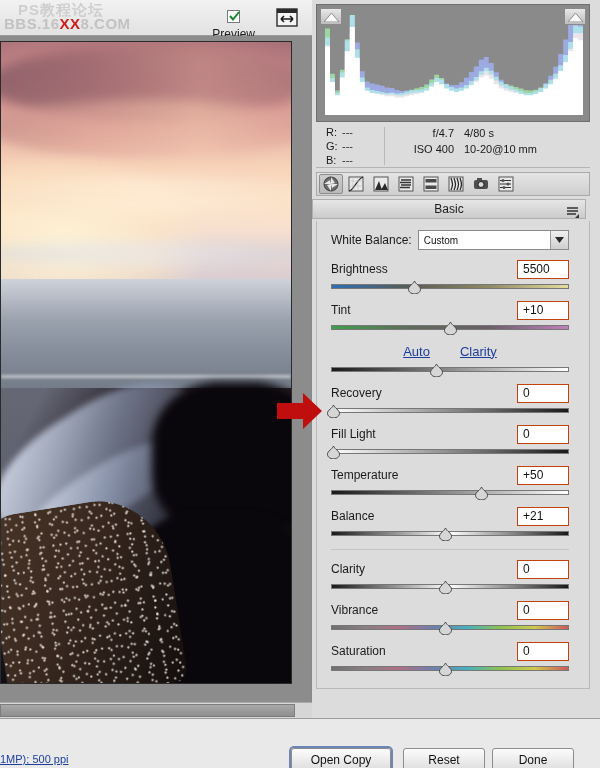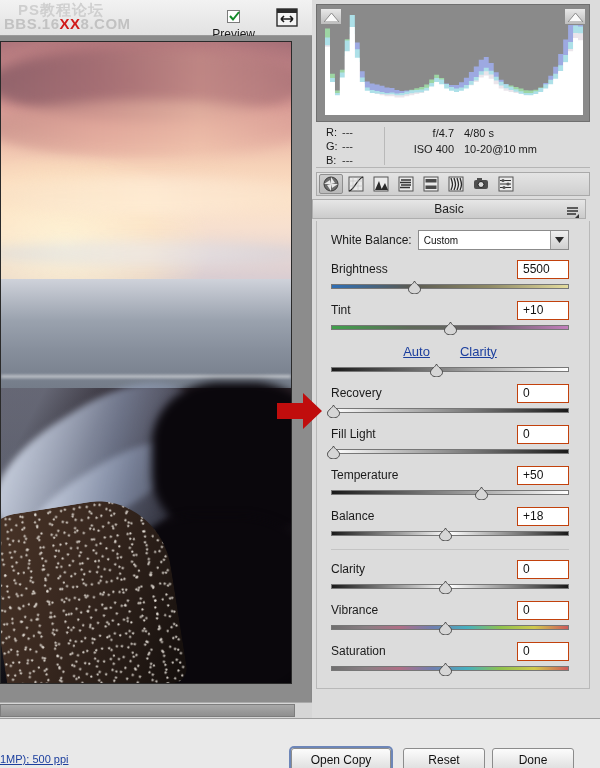--- a/index.html
+++ b/index.html
@@ -492,21 +492,21 @@
             <div class="track-wrap">
               <div class="track t-dark"></div>
               <div class="knob" style="left:63%"><svg width="13" height="13" viewBox="0 0 13 13">
                   <path d="M6.5 0 C8 3.5, 12.5 5, 12.5 8.2 C12.5 11, 10 12.8, 6.5 12.8 C3 12.8, 0.5 11, 0.5 8.2 C0.5 5, 5 3.5, 6.5 0 Z" fill="#d6d6d6" stroke="#4a4a4a" stroke-width="1"></path>
                 </svg></div>
             </div>
           </div>
           <div class="slider-row">
             <div class="slider-top">
               <span class="slider-label">Balance</span>
-              <span class="slider-value">+18</span>
+              <span class="slider-value">+21</span>
             </div>
             <div class="track-wrap">
               <div class="track t-mid"></div>
               <div class="knob" style="left:48%"><svg width="13" height="13" viewBox="0 0 13 13">
                   <path d="M6.5 0 C8 3.5, 12.5 5, 12.5 8.2 C12.5 11, 10 12.8, 6.5 12.8 C3 12.8, 0.5 11, 0.5 8.2 C0.5 5, 5 3.5, 6.5 0 Z" fill="#d6d6d6" stroke="#4a4a4a" stroke-width="1"></path>
                 </svg></div>
             </div>
           </div>
           <div class="sep"></div>
           <div class="slider-row">

